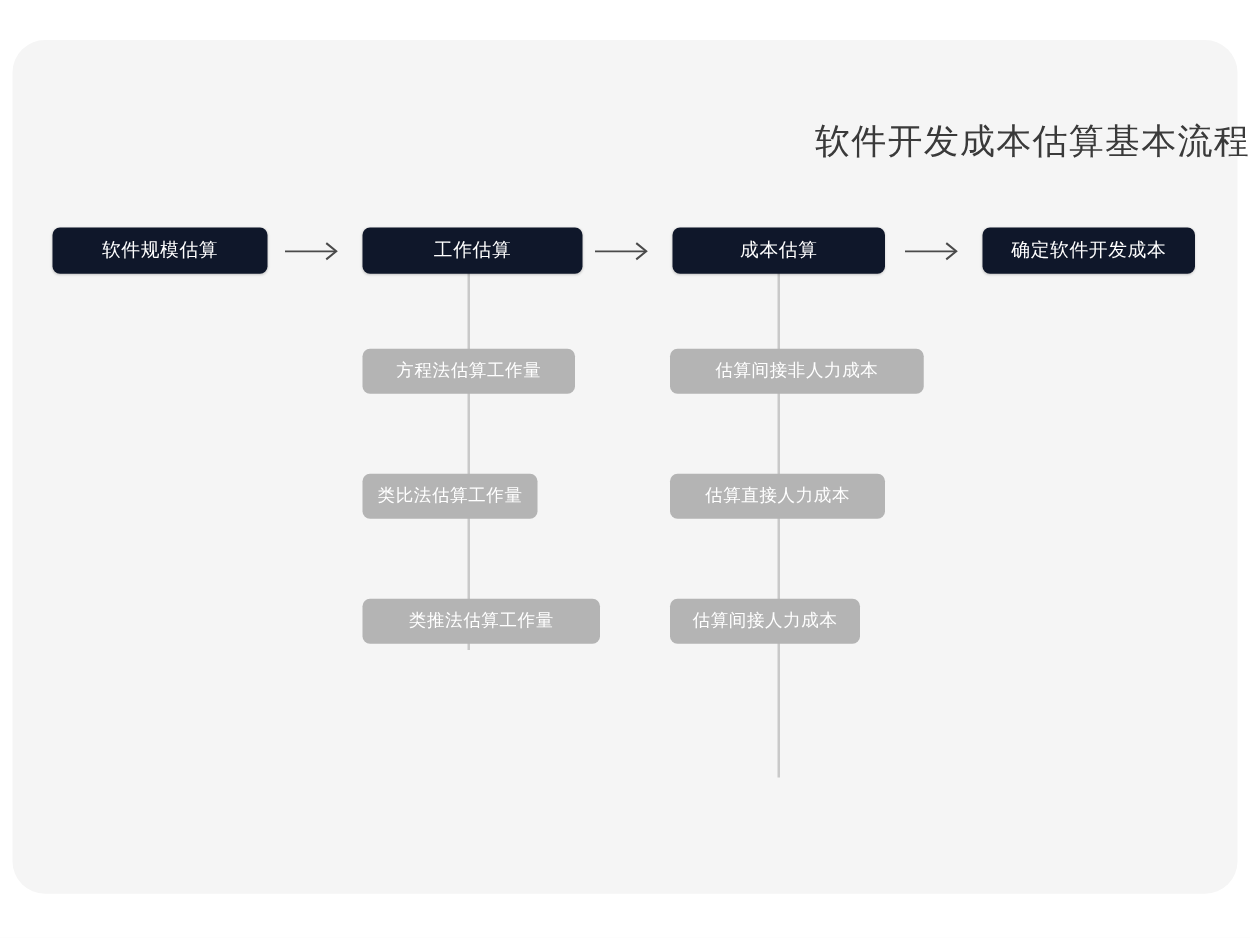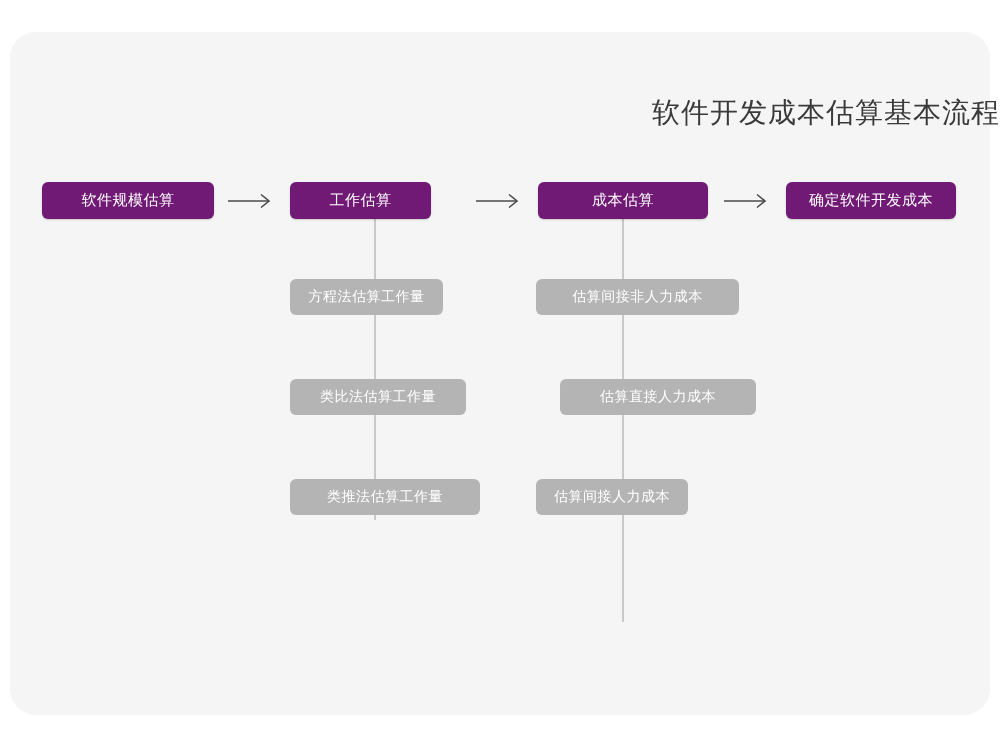--- a/index.html
+++ b/index.html
@@ -53,21 +53,21 @@
     align-items: center;
     justify-content: center;
     border-radius: 6px;
     color: #ffffff;
     font-size: 15px;
     letter-spacing: 0.5px;
     white-space: nowrap;
     height: 37px;
   }
   .node.primary {
-    background: #701a75;
+    background: #0f172a;
     box-shadow: 0 1px 2px rgba(0,0,0,0.18);
   }
   .node.secondary {
     background: #b4b4b4;
     font-size: 14px;
     height: 36px;
   }
 
   
   .arrow {
@@ -108,21 +108,21 @@
     <span>软件规模估算</span>
   </div>
 
   <div class="arrow" style="left:228px;">
     <svg width="46" height="16" viewBox="0 0 46 16">
       <line x1="0" y1="8" x2="40" y2="8" stroke="#4a4a4a" stroke-width="1.4"></line>
       <polyline points="33,1.5 41,8 33,14.5" fill="none" stroke="#4a4a4a" stroke-width="1.6"></polyline>
     </svg>
   </div>
 
-  <div class="node primary" style="left:290px; top:182px; width:141px;">
+  <div class="node primary" style="left:290px; top:182px; width:176px;">
     <span>工作估算</span>
   </div>
 
   <div class="arrow" style="left:476px;">
     <svg width="46" height="16" viewBox="0 0 46 16">
       <line x1="0" y1="8" x2="40" y2="8" stroke="#4a4a4a" stroke-width="1.4"></line>
       <polyline points="33,1.5 41,8 33,14.5" fill="none" stroke="#4a4a4a" stroke-width="1.6"></polyline>
     </svg>
   </div>
 
@@ -134,37 +134,37 @@
     <svg width="46" height="16" viewBox="0 0 46 16">
       <line x1="0" y1="8" x2="40" y2="8" stroke="#4a4a4a" stroke-width="1.4"></line>
       <polyline points="33,1.5 41,8 33,14.5" fill="none" stroke="#4a4a4a" stroke-width="1.6"></polyline>
     </svg>
   </div>
 
   <div class="node primary" style="left:786px; top:182px; width:170px;">
     <span>确定软件开发成本</span>
   </div>
 
-  <div class="node secondary" style="left:290px; top:279px; width:153px;justify-content:center;">
+  <div class="node secondary" style="left:290px; top:279px; width:170px;justify-content:center;">
     <span>方程法估算工作量</span>
   </div>
 
-  <div class="node secondary" style="left:290px; top:379px; width:176px;">
+  <div class="node secondary" style="left:290px; top:379px; width:140px;">
     <span>类比法估算工作量</span>
   </div>
 
   <div class="node secondary" style="left:290px; top:479px; width:190px;">
     <span>类推法估算工作量</span>
   </div>
 
   <div class="node secondary" style="left:536px; top:279px; width:203px;">
     <span>估算间接非人力成本</span>
   </div>
 
-  <div class="node secondary" style="left:560px; top:379px; width:196px;justify-content:center;">
+  <div class="node secondary" style="left:536px; top:379px; width:172px;justify-content:center;">
     <span>估算直接人力成本</span>
   </div>
 
   <div class="node secondary" style="left:536px; top:479px; width:152px;">
     <span>估算间接人力成本</span>
   </div>
 
 
 </div>
 

